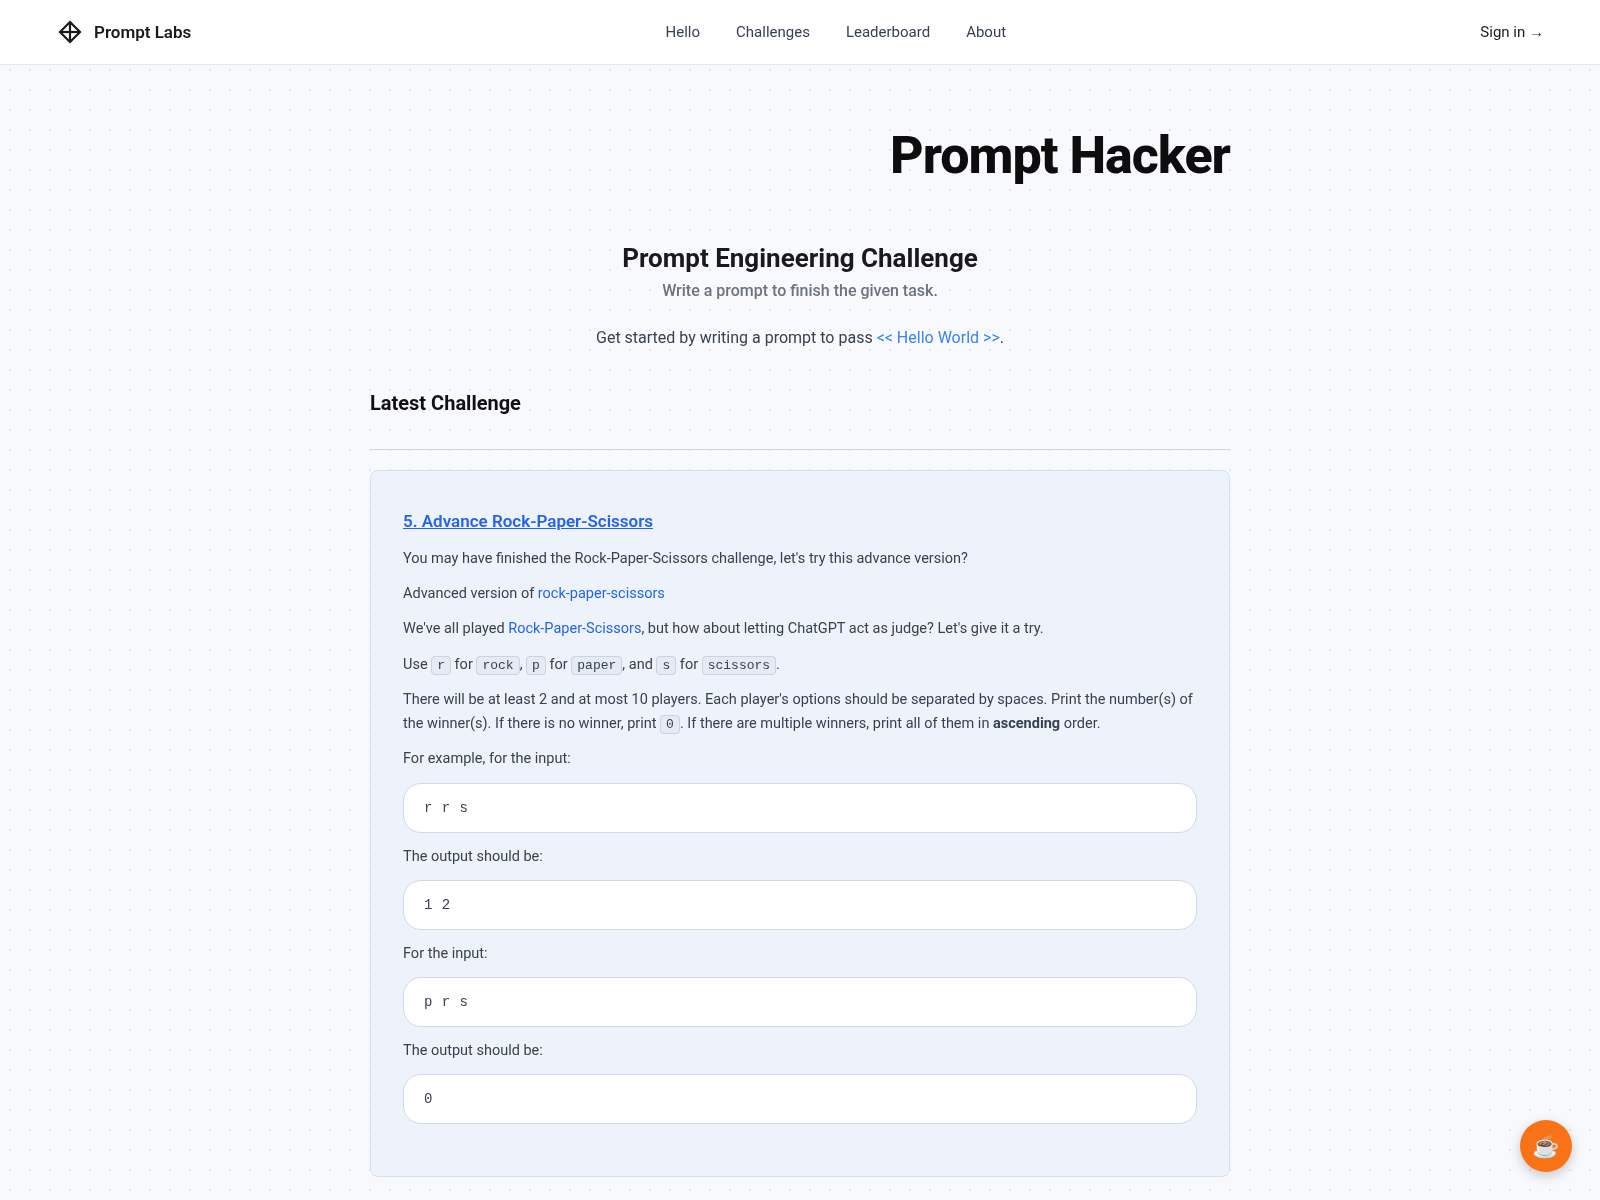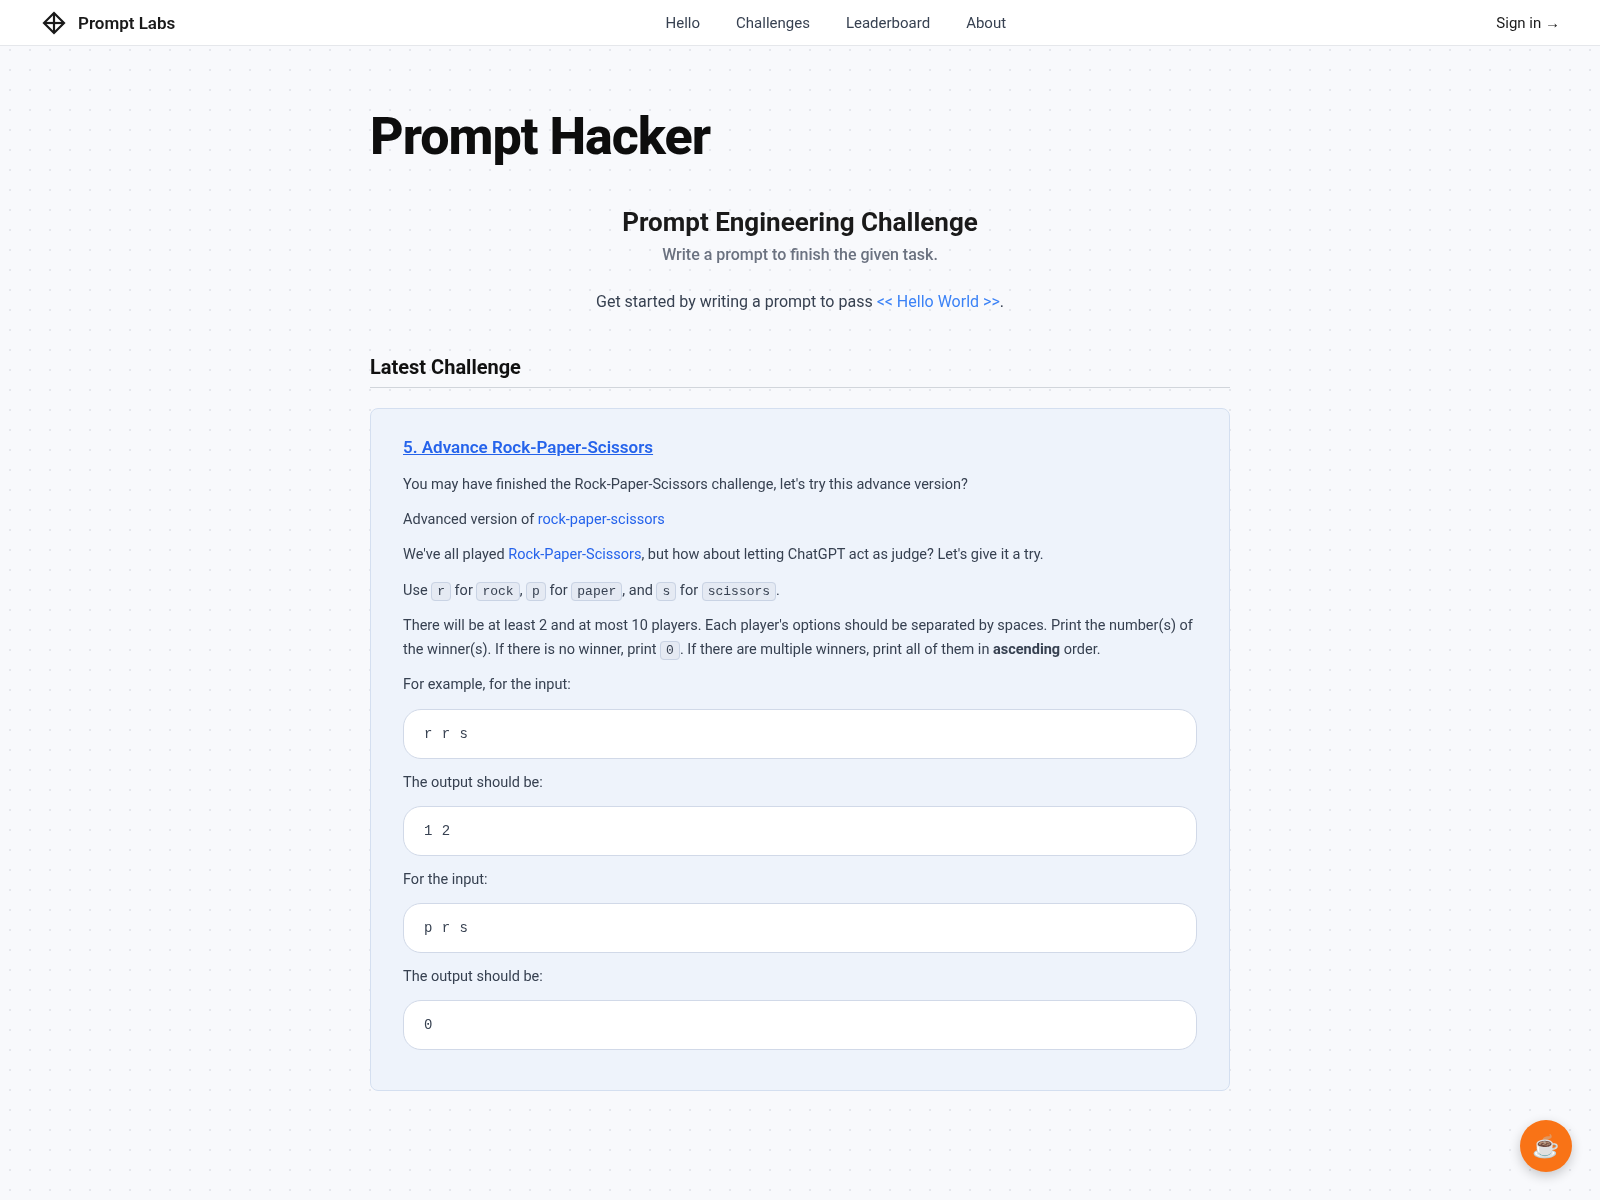--- a/index.html
+++ b/index.html
@@ -21,22 +21,22 @@
       z-index: -1;
     }
 
     
     nav {
       background: #fff;
       border-bottom: 1px solid #e5e7eb;
       display: flex;
       align-items: center;
       justify-content: space-between;
-      padding: 0 40px;
-      height: 46px;
+      padding: 0 56px;
+      height: 65px;
       position: sticky;
       top: 0;
       z-index: 100;
     }
     .nav-brand {
       display: flex;
       align-items: center;
       gap: 10px;
       font-size: 17px;
       font-weight: 600;
@@ -69,25 +69,25 @@
     }
 
     
     main {
       max-width: 900px;
       margin: 0 auto;
       padding: 60px 20px 80px;
     }
 
     .hero-title {
-      text-align: left;
+      text-align: right;
       font-size: 52px;
       font-weight: 800;
       letter-spacing: -1px;
-      margin-bottom: 40px;
+      margin-bottom: 57px;
       color: #0d0d0d;
     }
 
     .challenge-heading {
       text-align: center;
       font-size: 26px;
       font-weight: 700;
       color: #1a1a1a;
       margin-bottom: 8px;
     }
@@ -110,34 +110,34 @@
     .intro-link {
       color: #3b82f6;
       text-decoration: none;
     }
 
     
     .section-title {
       font-size: 20px;
       font-weight: 700;
       color: #111;
-      margin-bottom: 8px;
+      margin-bottom: 34px;
     }
 
     .section-divider {
       border: none;
       border-top: 1px solid #d1d5db;
       margin-bottom: 20px;
     }
 
     .challenge-card {
       background: #eef3fb;
       border: 1px solid #d4dff0;
       border-radius: 8px;
-      padding: 28px 32px;
+      padding: 40px 32px;
     }
 
     .challenge-card-title {
       font-size: 17px;
       font-weight: 600;
       color: #2563eb;
       text-decoration: underline;
       cursor: pointer;
       margin-bottom: 16px;
       display: inline-block;

